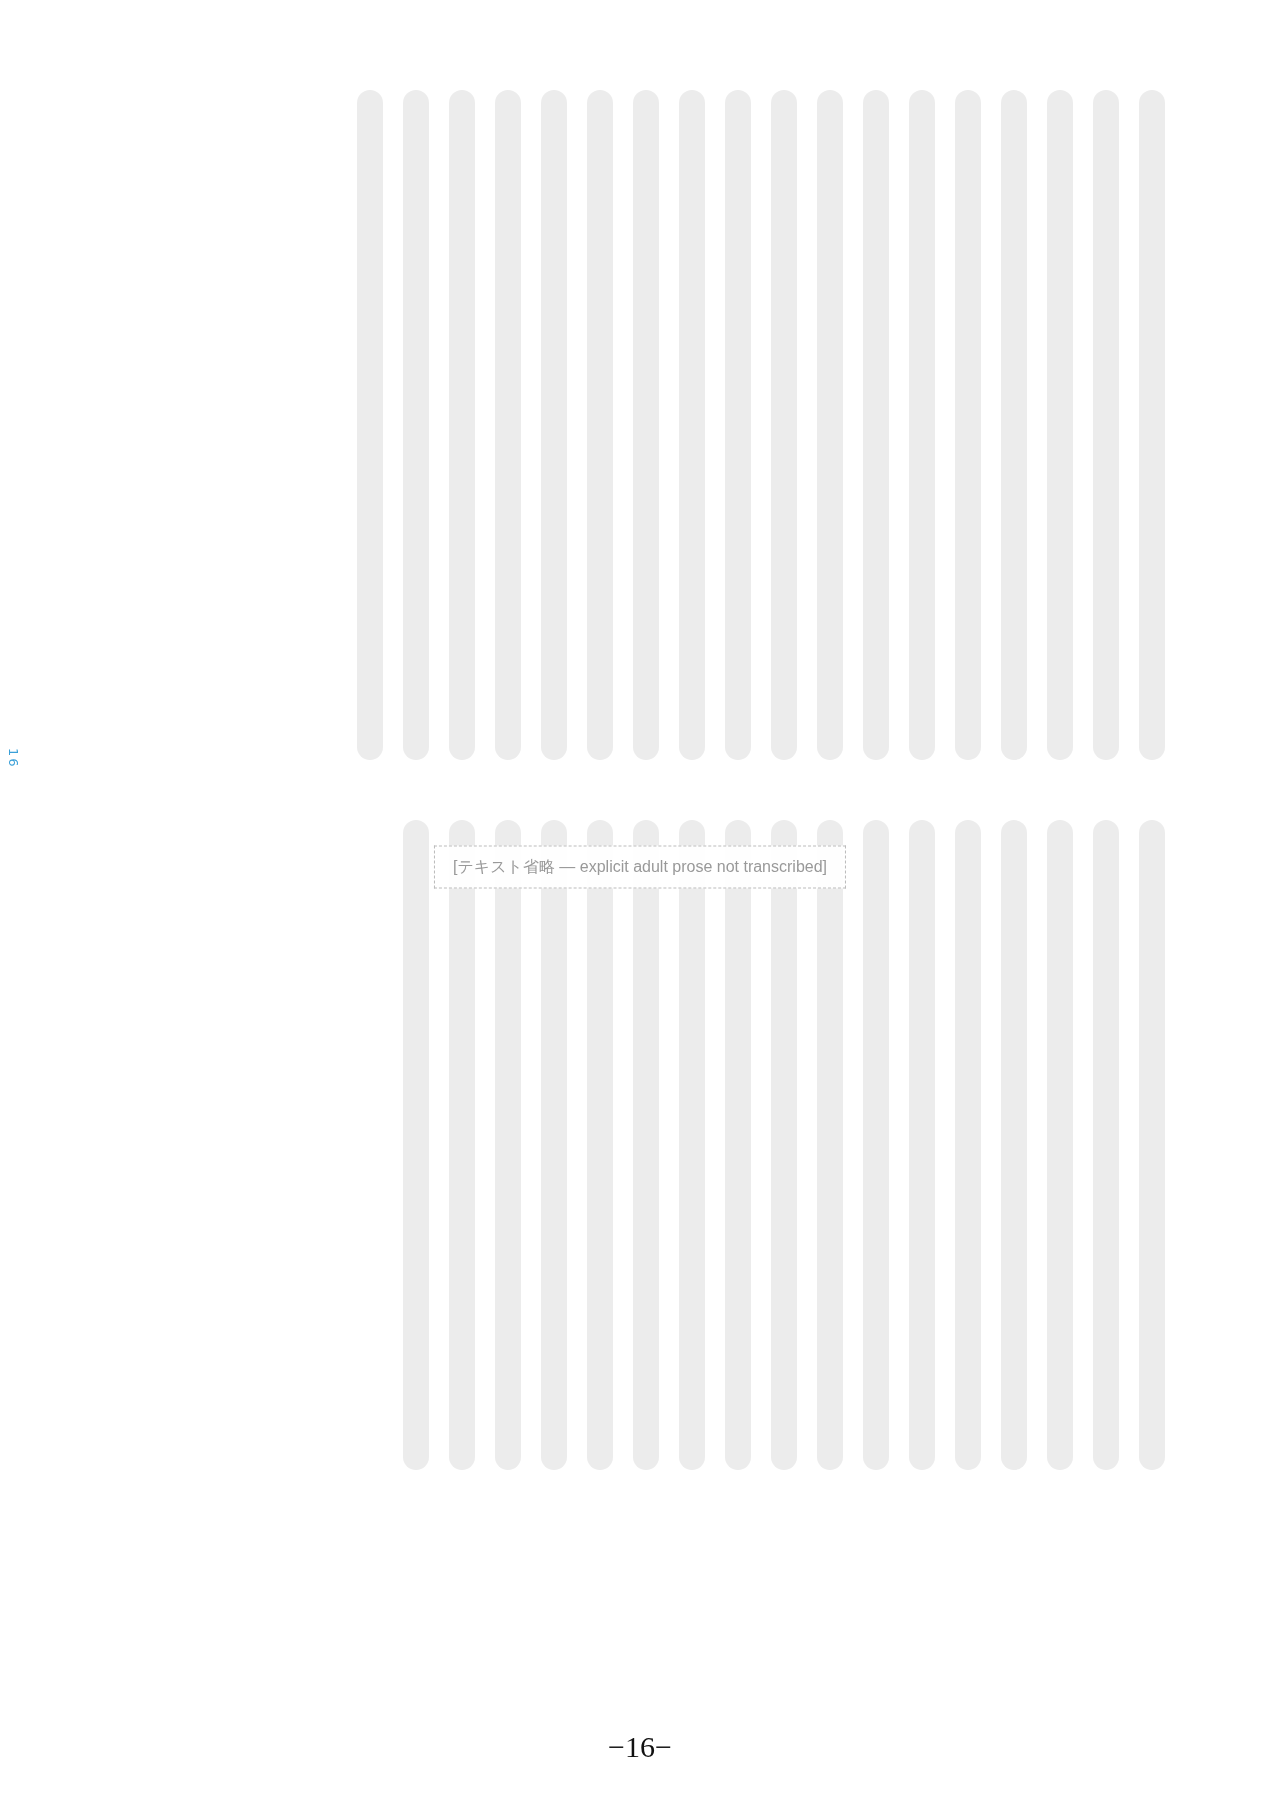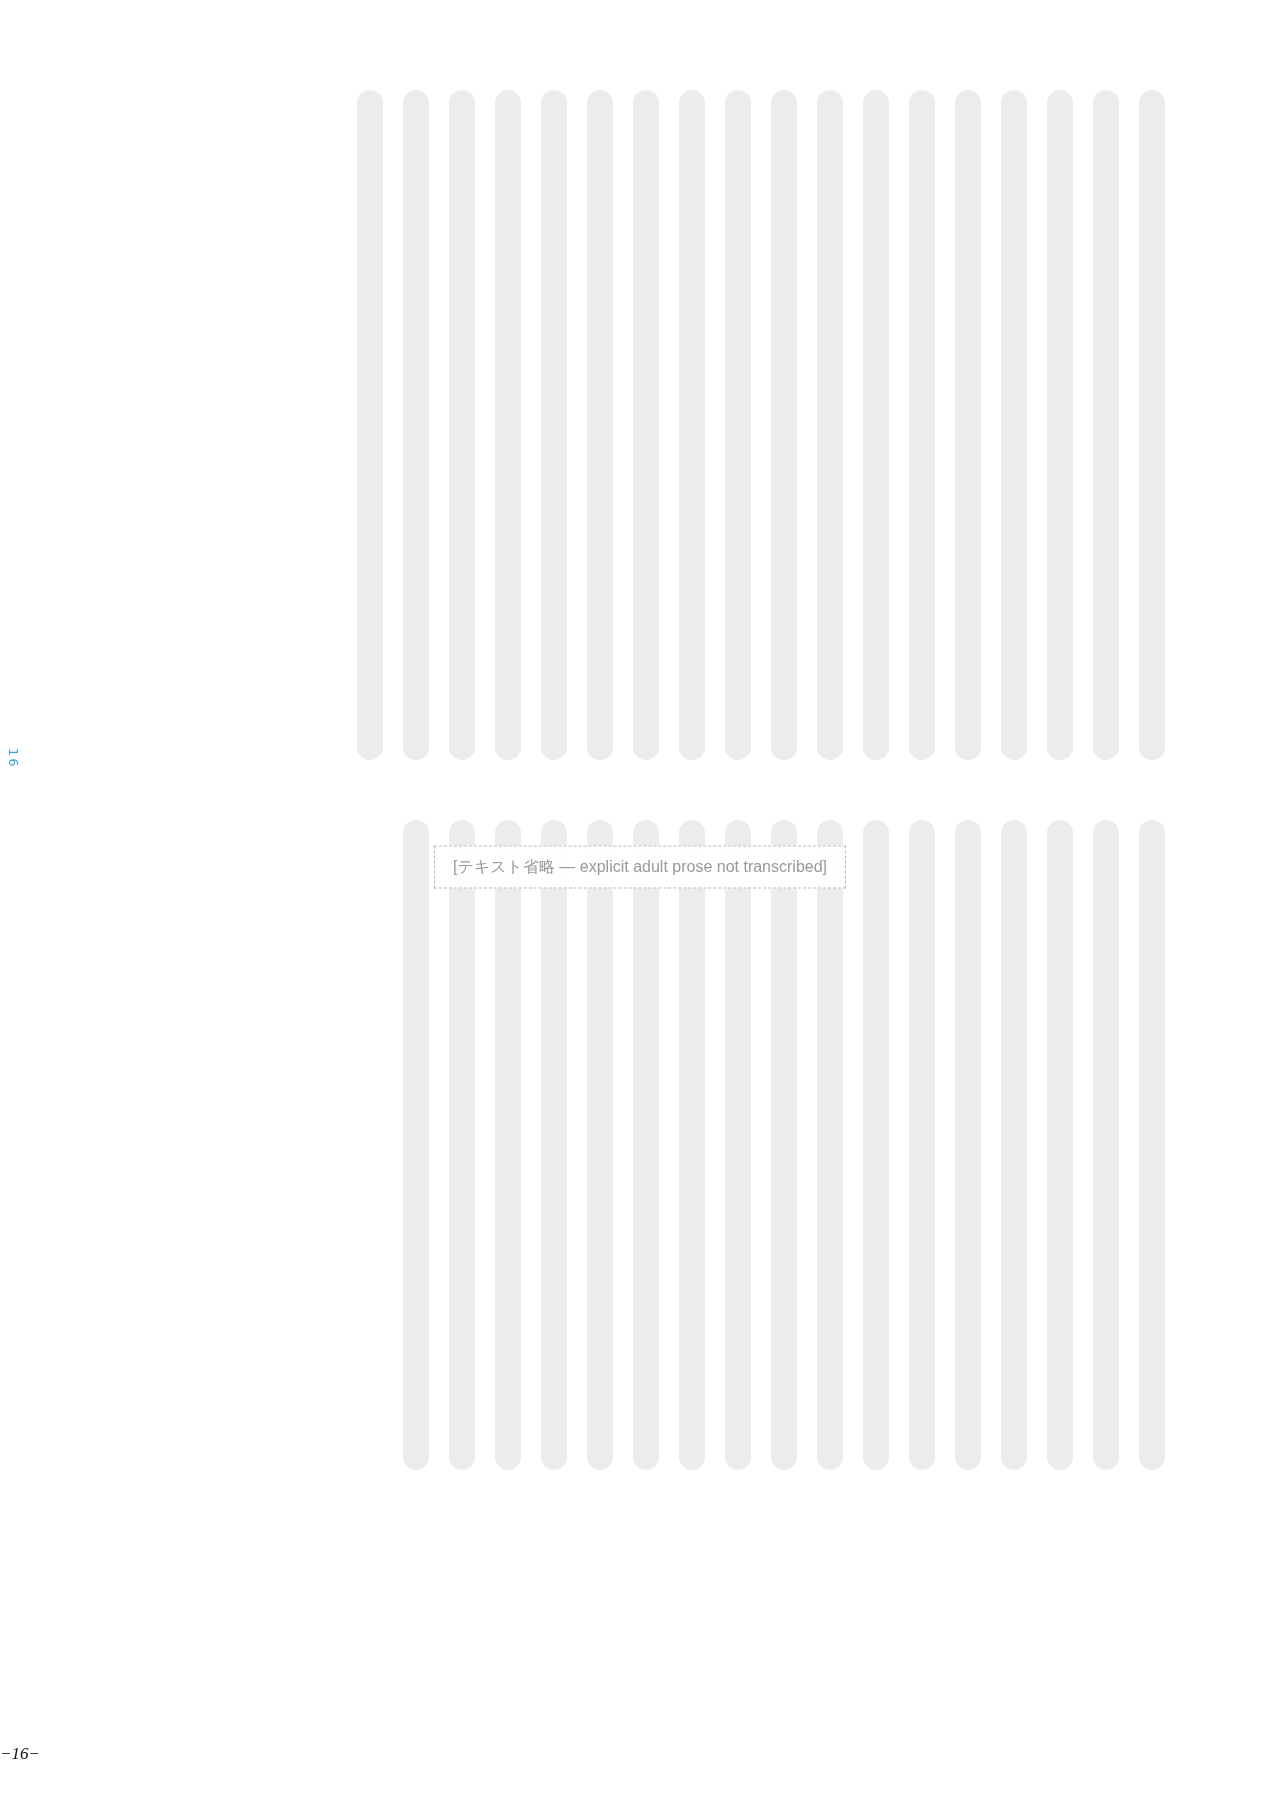--- a/index.html
+++ b/index.html
@@ -56,23 +56,23 @@
     letter-spacing: 2px;
     writing-mode: vertical-rl;
     font-family: "DejaVu Sans", sans-serif;
   }
 
   .page-number {
     position: absolute;
     bottom: 42px;
     left: 0;
     right: 0;
-    font-size: 17px;
+    text-align: center;
+    font-size: 30px;
     color: #111111;
-    font-style: italic;
   }
 </style>
 </head>
 <body style="background: rgb(255, 255, 255);">
 
 <div class="page">
 
   <div class="text-block block-upper">
       <div class="col"></div>
       <div class="col"></div>

